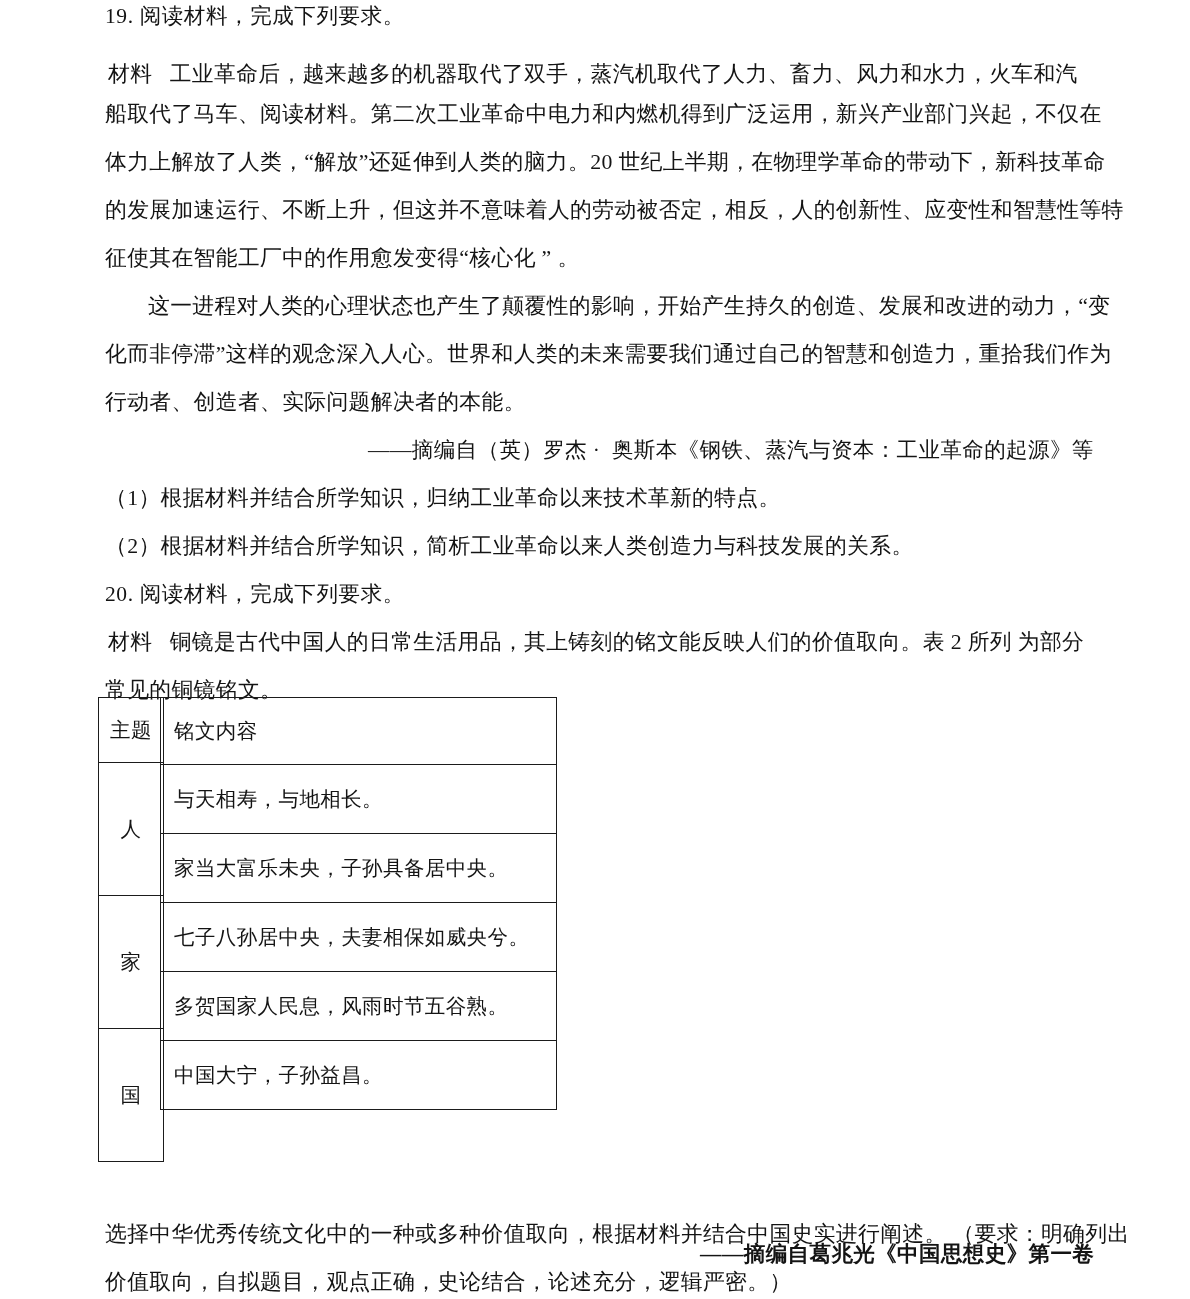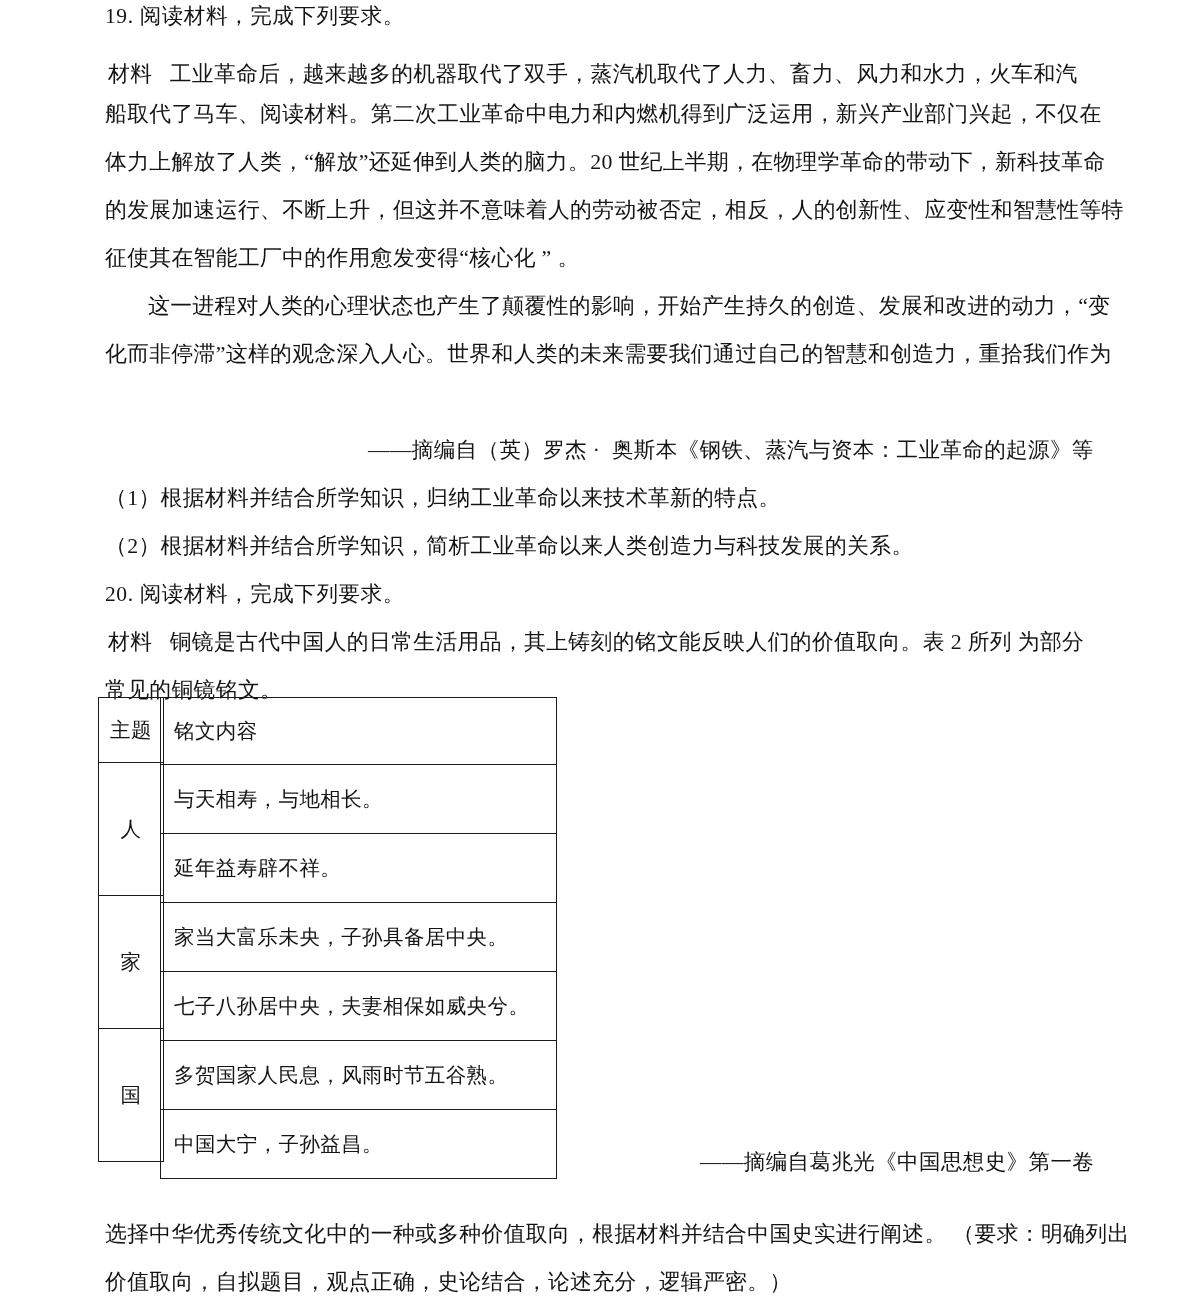--- a/index.html
+++ b/index.html
@@ -123,20 +123,21 @@
   <div class="line body-line" style="left:105px; top:152px;">体力上解放了人类，“解放”还延伸到人类的脑力。20 世纪上半期，在物理学革命的带动下，新科技革命</div>
 
   <div class="line body-line" style="left:105px; top:200px;">的发展加速运行、不断上升，但这并不意味着人的劳动被否定，相反，人的创新性、应变性和智慧性等特</div>
 
   <div class="line body-line" style="left:105px; top:248px;text-align:right;">征使其在智能工厂中的作用愈发变得“核心化 ” 。</div>
 
   <div class="line body-line" style="left:148px; top:296px;">这一进程对人类的心理状态也产生了颠覆性的影响，开始产生持久的创造、发展和改进的动力，“变</div>
 
   <div class="line body-line" style="left:105px; top:344px;">化而非停滞”这样的观念深入人心。世界和人类的未来需要我们通过自己的智慧和创造力，重拾我们作为</div>
 
+  <div class="line body-line" style="left:105px; top:392px;">行动者、创造者、实际问题解决者的本能。</div>
 
   <div class="line cite-line" style="left:368px; top:440px;">——摘编自（英）罗杰 ·  奥斯本《钢铁、蒸汽与资本：工业革命的起源》等</div>
 
   <div class="line body-line" style="left:105px; top:488px;">（1）根据材料并结合所学知识，归纳工业革命以来技术革新的特点。</div>
 
   <div class="line body-line" style="left:105px; top:536px;">（2）根据材料并结合所学知识，简析工业革命以来人类创造力与科技发展的关系。</div>
 
   <div class="line q-num" style="left:105px; top:584px;">20. 阅读材料，完成下列要求。</div>
 
   <div class="line body-line" style="left:108px; top:632px;">材料   铜镜是古代中国人的日常生活用品，其上铸刻的铭文能反映人们的价值取向。表 2 所列 为部分</div>
@@ -164,36 +165,33 @@
 
   <table class="grid mirror-table">
     <tbody>
         <tr>
       <td class="content-cell header-cell">铭文内容</td>
     </tr>
     <tr>
       <td class="content-cell data-cell">与天相寿，与地相长。</td>
     </tr>
     <tr>
-      <td class="content-cell data-cell">延年益寿辟不祥。</td>
-    </tr>
-    <tr>
       <td class="content-cell data-cell">家当大富乐未央，子孙具备居中央。</td>
     </tr>
     <tr>
       <td class="content-cell data-cell">七子八孙居中央，夫妻相保如威央兮。</td>
     </tr>
     <tr>
       <td class="content-cell data-cell">多贺国家人民息，风雨时节五谷熟。</td>
     </tr>
     <tr>
       <td class="content-cell data-cell">中国大宁，子孙益昌。</td>
     </tr>
   </tbody>
     </table>
 
-  <div class="line cite-line" style="left:700px; top:1152px;">——摘编自葛兆光《中国思想史》第一卷</div>
+  <div class="line cite-line" style="left:700px; top:1244px;font-weight:bold;">——摘编自葛兆光《中国思想史》第一卷</div>
 
   <div class="line body-line" style="left:105px; top:1224px;">选择中华优秀传统文化中的一种或多种价值取向，根据材料并结合中国史实进行阐述。 （要求：明确列出</div>
 
   <div class="line body-line" style="left:105px; top:1272px;">价值取向，自拟题目，观点正确，史论结合，论述充分，逻辑严密。）</div>
 
 </div>
 
 </body></html>

